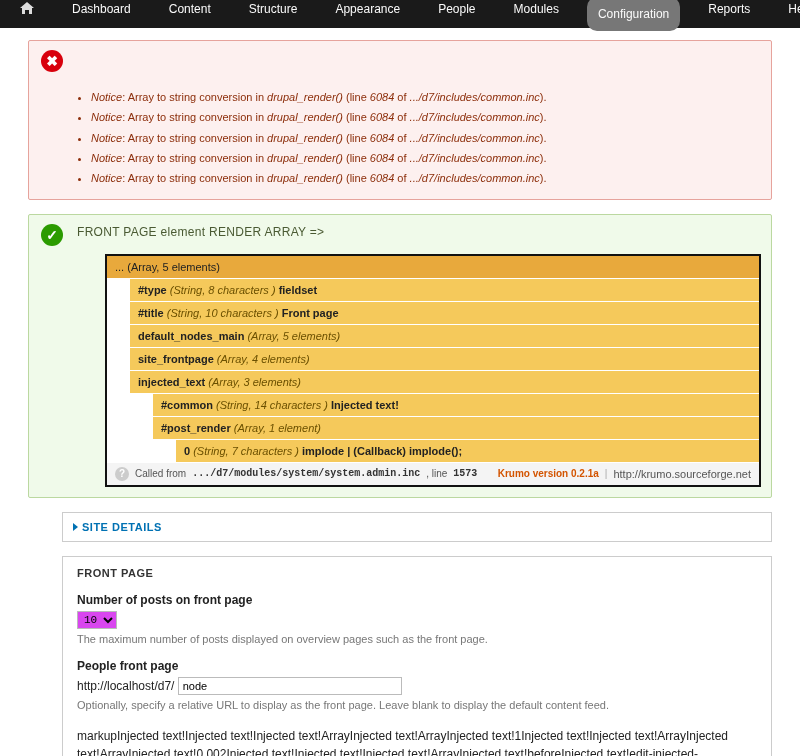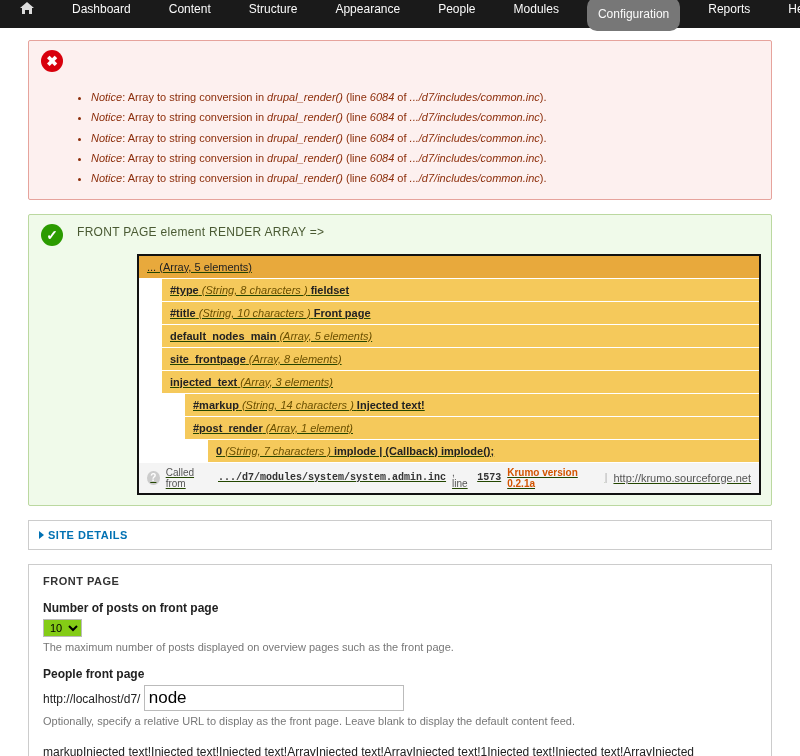--- a/index.html
+++ b/index.html
@@ -84,22 +84,21 @@
     color: #4a5a33;
     margin-bottom: 15px;
   }
 
   
   .krumo-root {
     border: 2px solid #111;
     background: #fff;
     font-family: "Lucida Grande", Verdana, sans-serif;
     font-size: 11px;
-    margin-left: 60px;
-    text-decoration: underline;
+    margin-left: 28px;
   }
   .krumo-row {
     background: #f5c95b;
     border-bottom: 1px solid #fff;
     padding: 5px 8px;
     font-size: 11px;
     color: #333;
     cursor: pointer;
   }
   .krumo-row.first { background: #e8a93c; color: #222; }
@@ -129,20 +128,21 @@
   }
   .krumo-footer code { font-family: "Courier New", monospace; font-weight: bold; color: #333; }
   .krumo-footer .kv { margin-left: auto; color: #d35400; font-weight: bold; font-size: 10px; }
   .krumo-footer .kurl { color: #555; font-size: 11px; }
 
   
   .fieldset {
     border: 1px solid #ccc;
     margin-top: 14px;
     padding: 10px 14px 14px;
+    margin-left: 34px;
   }
   .fieldset.collapsed { padding: 8px 10px; }
   .fieldset-legend {
     font-size: 11px;
     letter-spacing: 0.5px;
     font-weight: bold;
     color: #0071B3;
     cursor: pointer;
     display: flex;
     align-items: center;
@@ -155,28 +155,29 @@
     border-bottom: 4px solid transparent;
     border-left: 5px solid currentColor;
   }
   .form-item { margin-top: 14px; }
   .form-item label { font-weight: bold; font-size: 12px; display: block; margin-bottom: 4px; color: #222; }
   .form-item .desc { color: #777; font-size: 11px; margin-top: 4px; }
   select {
     font-size: 11px;
     padding: 1px 2px;
     border: 1px solid #bbb;
-    background: #84cc16;
+    background: #d946ef;
+    font-family: Liberation Mono, monospace;
   }
   .inline-prefix { font-size: 12px; color: #222; }
   input[type=text] {
-    font-size: 17px;
+    font-size: 11px;
     padding: 2px 4px;
     border: 1px solid #bbb;
-    width: 260px;
+    width: 224px;
   }
   .injected { margin-top: 16px; font-size: 12px; line-height: 1.5; color: #222; word-break: break-word; }
 </style>
 </head>
 <body>
 
 <div class="toolbar">
   <div class="left">
     <a class="home-icon">
       <svg width="14" height="12" viewBox="0 0 14 12">
@@ -215,24 +216,24 @@
   <div class="messages ok">
     <div class="msg-icon">✓</div>
     <div class="status-heading">FRONT PAGE element RENDER ARRAY =&gt;</div>
 
     <div class="krumo-root">
       <div class="krumo-row first">... (Array, 5 elements)</div>
       <div class="krumo-nest">
         <div class="krumo-row"><span class="key">#type</span> <span class="type">(String, 8 characters )</span> <span class="val">fieldset</span></div>
         <div class="krumo-row"><span class="key">#title</span> <span class="type">(String, 10 characters )</span> <span class="val">Front page</span></div>
         <div class="krumo-row"><span class="key">default_nodes_main</span> <span class="type">(Array, 5 elements)</span></div>
-        <div class="krumo-row"><span class="key">site_frontpage</span> <span class="type">(Array, 8 elements)</span></div>
+        <div class="krumo-row"><span class="key">site_frontpage</span> <span class="type">(Array, 4 elements)</span></div>
         <div class="krumo-row"><span class="key">injected_text</span> <span class="type">(Array, 3 elements)</span></div>
         <div class="krumo-nest">
-          <div class="krumo-row"><span class="key">#markup</span> <span class="type">(String, 14 characters )</span> <span class="val">Injected text!</span></div>
+          <div class="krumo-row"><span class="key">#common</span> <span class="type">(String, 14 characters )</span> <span class="val">Injected text!</span></div>
           <div class="krumo-row"><span class="key">#post_render</span> <span class="type">(Array, 1 element)</span></div>
           <div class="krumo-nest">
             <div class="krumo-row"><span class="key">0</span> <span class="type">(String, 7 characters )</span> <span class="val">implode | (Callback) implode();</span></div>
           </div>
         </div>
       </div>
       <div class="krumo-footer">
         <span class="q">?</span>
         <span>Called from </span>
         <code>.../d7/modules/system/system.admin.inc</code>

